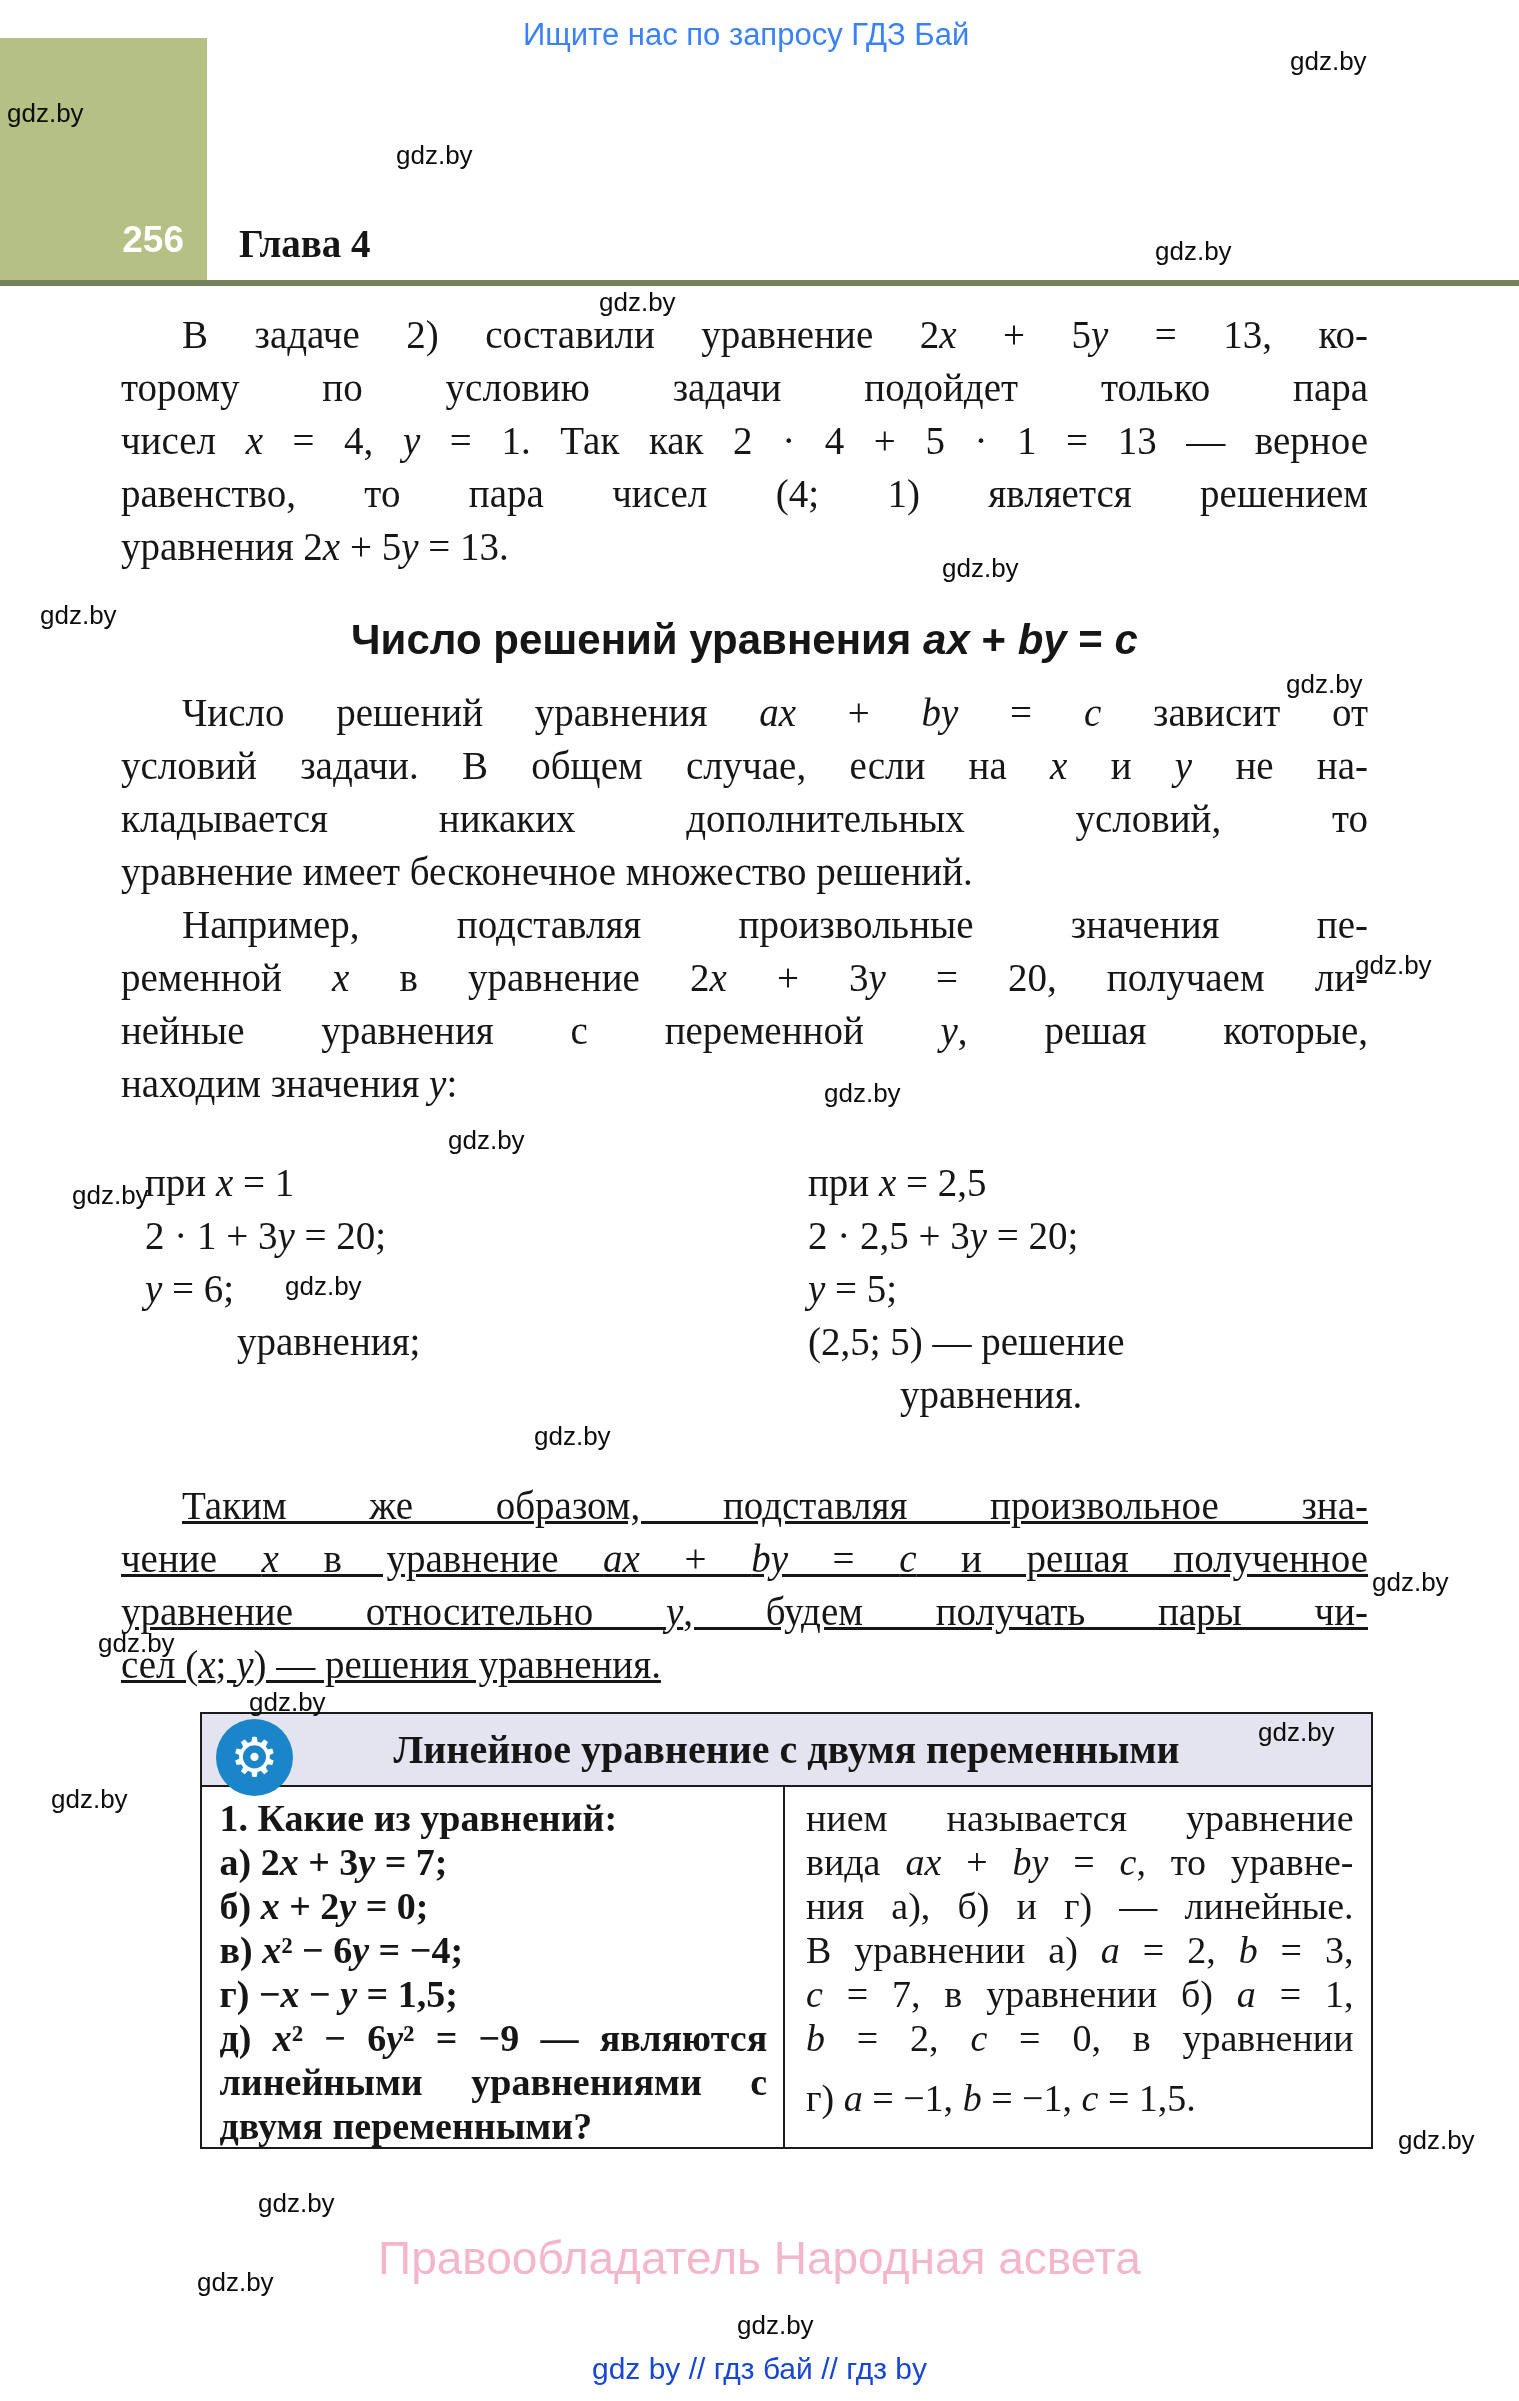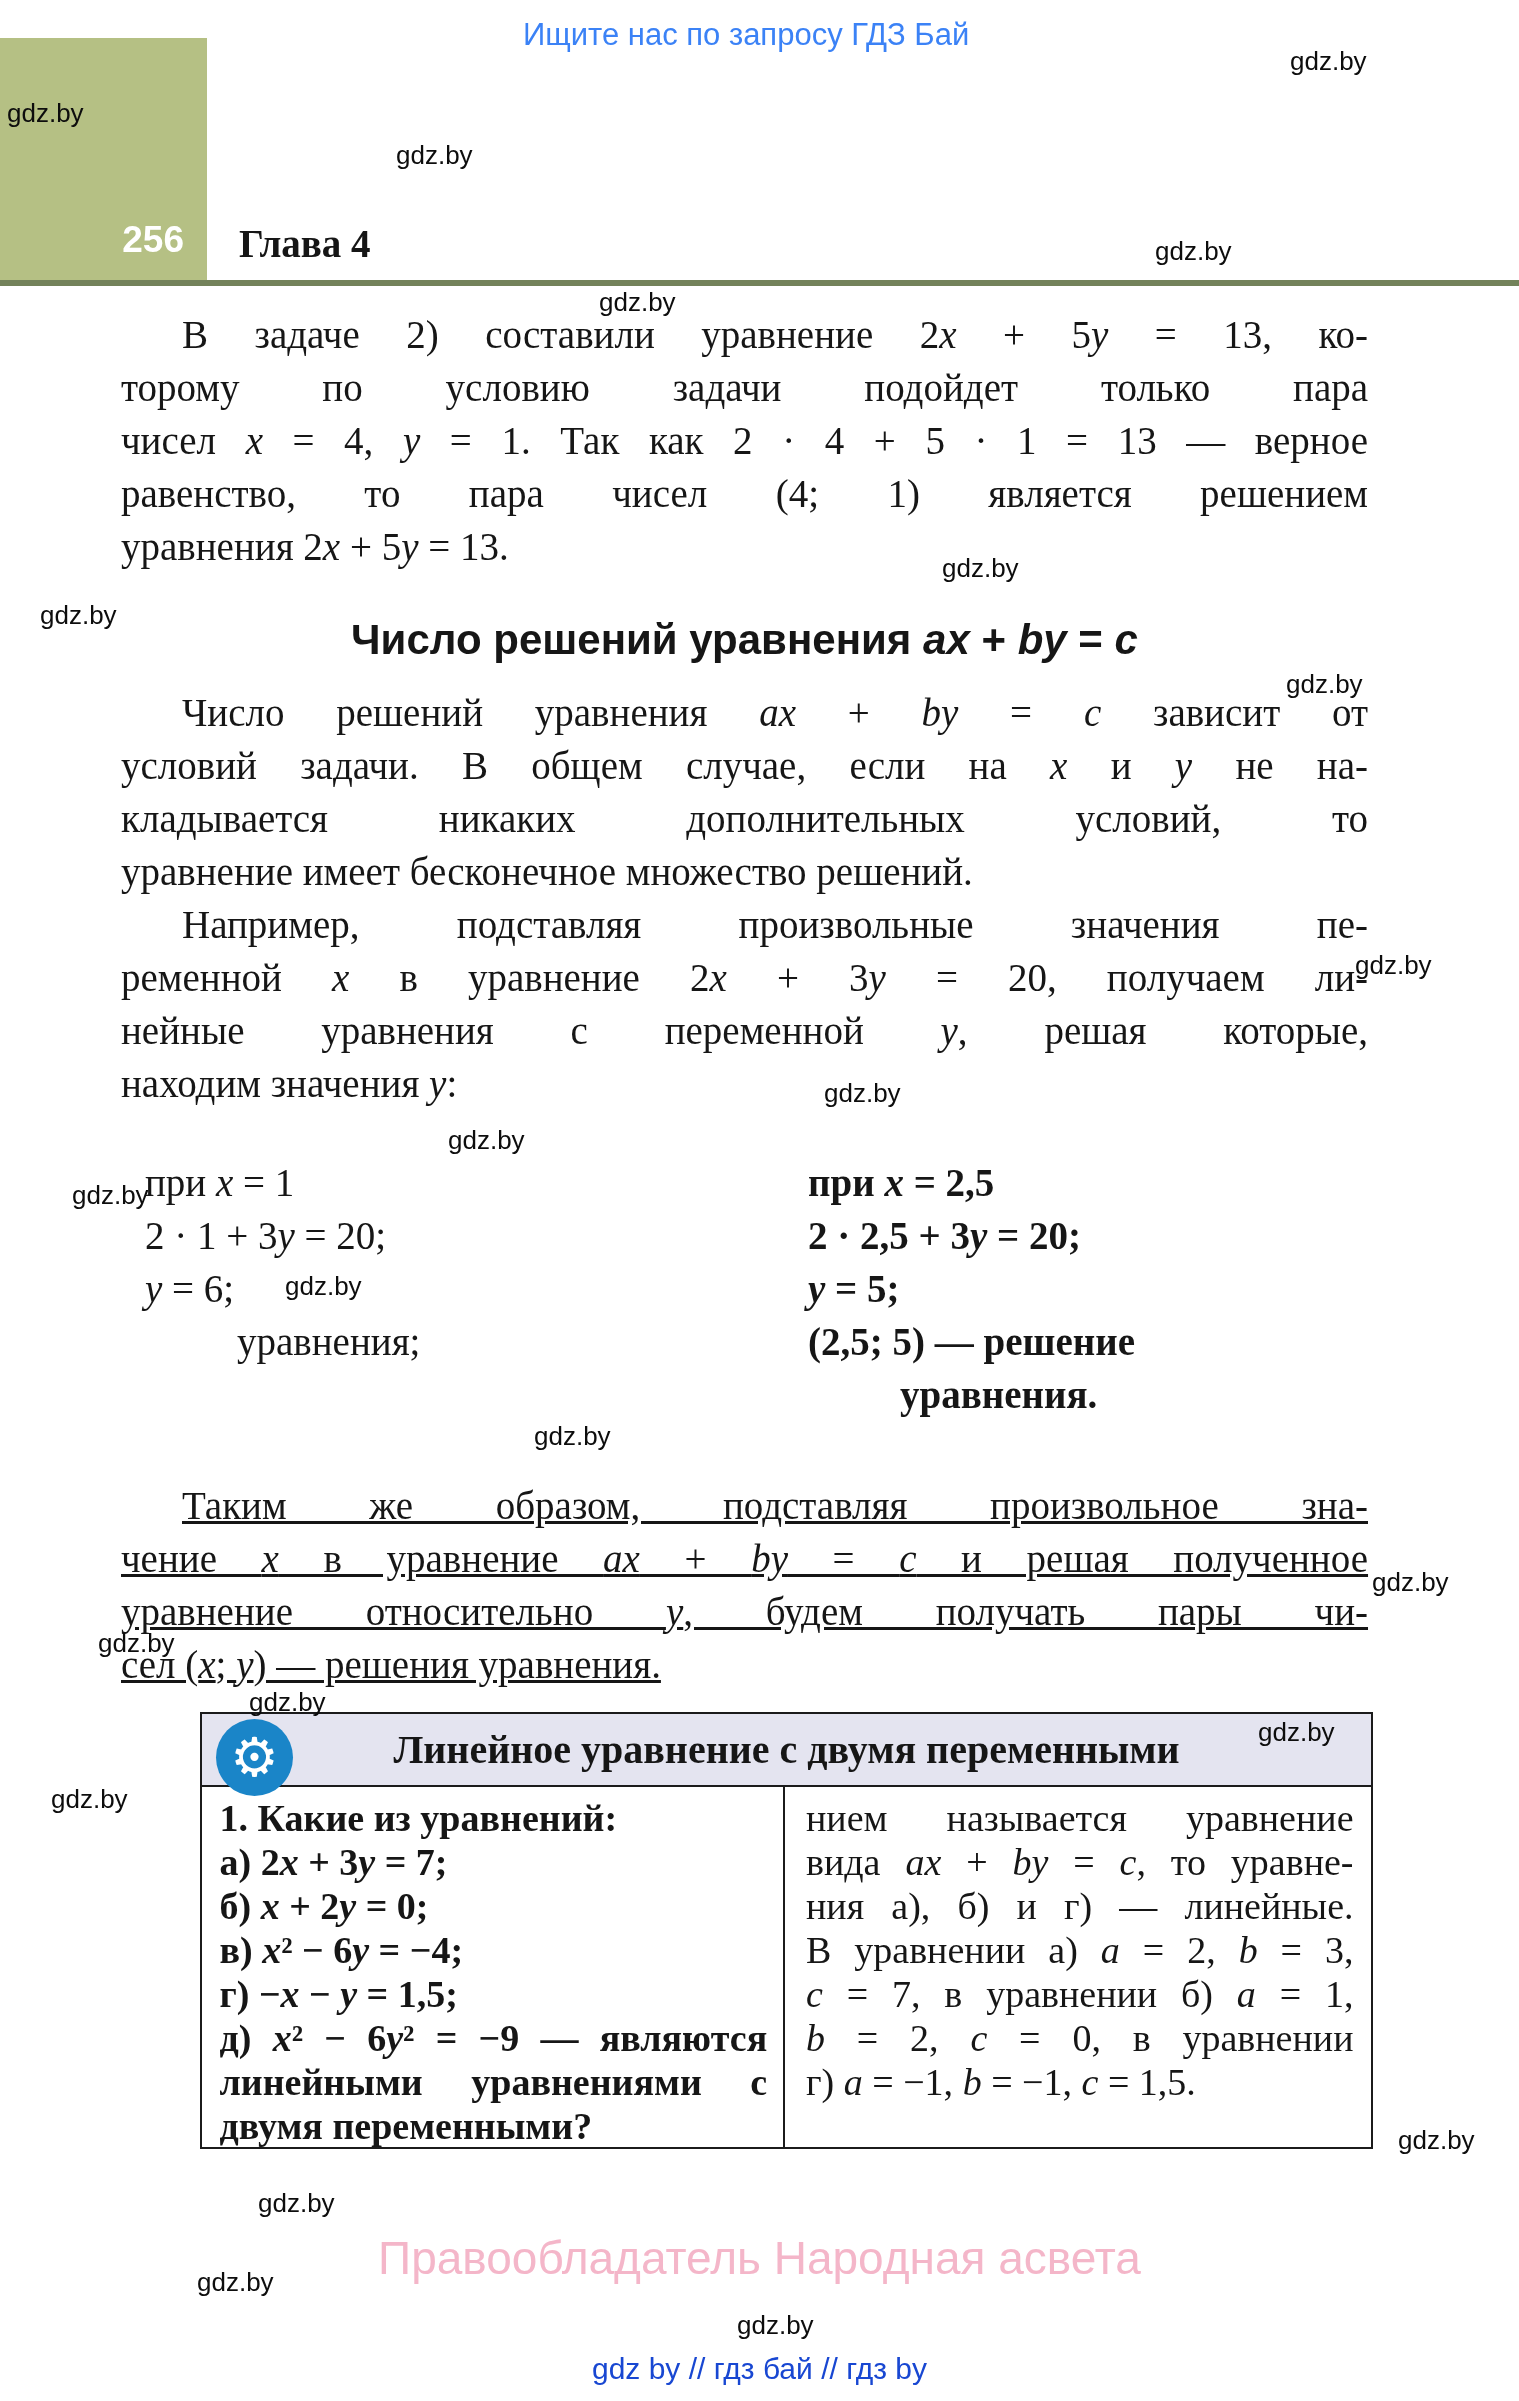--- a/index.html
+++ b/index.html
@@ -27,21 +27,21 @@
 
   
   #content{position:absolute;left:121px;top:308px;width:1247px;}
   .line{font-size:39px;line-height:53px;text-align:justify;text-align-last:justify;}
   .line.end{text-align-last:left;}
   .line.ind{padding-left:61px;}
   .h2{margin:39px 0 17.5px 0;text-align:center;
       font:bold 42px/56px "Liberation Sans",sans-serif;}
   .cols{display:flex;margin-top:46px;}
   .col-l{width:663px;margin-left:24px;}
-  .col-r{flex:1;font-weight:bold;}
+  .col-r{flex:1;}
   .plain{text-align:left;text-align-last:left;}
   .hang{padding-left:92px;}
   .p-top{margin-top:58px;text-decoration:underline;}
   i{font-style:italic;}
 
   
   .exbox{position:absolute;left:200px;top:1712px;width:1173px;height:437px;
          border:2.6px solid #1b1b1b;box-sizing:border-box;background:#fff;}
   .exbox-header{height:71px;background:#e4e4f0;border-bottom:2.6px solid #1b1b1b;
                 position:relative;display:flex;align-items:center;justify-content:center;}
@@ -49,21 +49,21 @@
   .gear{position:absolute;left:14px;top:5.3px;width:77px;height:77px;border-radius:50%;
         background:#1a85c8;color:#ffffff;display:flex;align-items:center;
         justify-content:center;font-size:54px;line-height:77px;z-index:3;
         font-family:"DejaVu Sans",sans-serif;}
   .exbox-body{display:flex;height:361px;}
   .exq{width:581px;padding:8.8px 15.8px 0 17.5px;box-sizing:border-box;}
   .exa{flex:1;border-left:2.6px solid #1b1b1b;padding:8.8px 17.5px 0 21px;box-sizing:border-box;}
   .bl{font-size:38px;line-height:44px;font-weight:bold;text-align:center;text-align-last:left;}
   .bl.j{text-align:justify;text-align-last:justify;}
   .al{font-size:38px;line-height:44px;text-align:justify;text-align-last:justify;}
-  .al.end{text-align-last:left;}
+  .al.end{text-align-last:left;margin-top:16px;}
 </style>
 </head>
 <body>
 
 <div class="banner">Ищите нас по запросу ГДЗ Бай</div>
 
 <div class="page-tab">
   <span class="page-num">256</span>
 </div>
 <div class="chapter">Глава 4</div>

